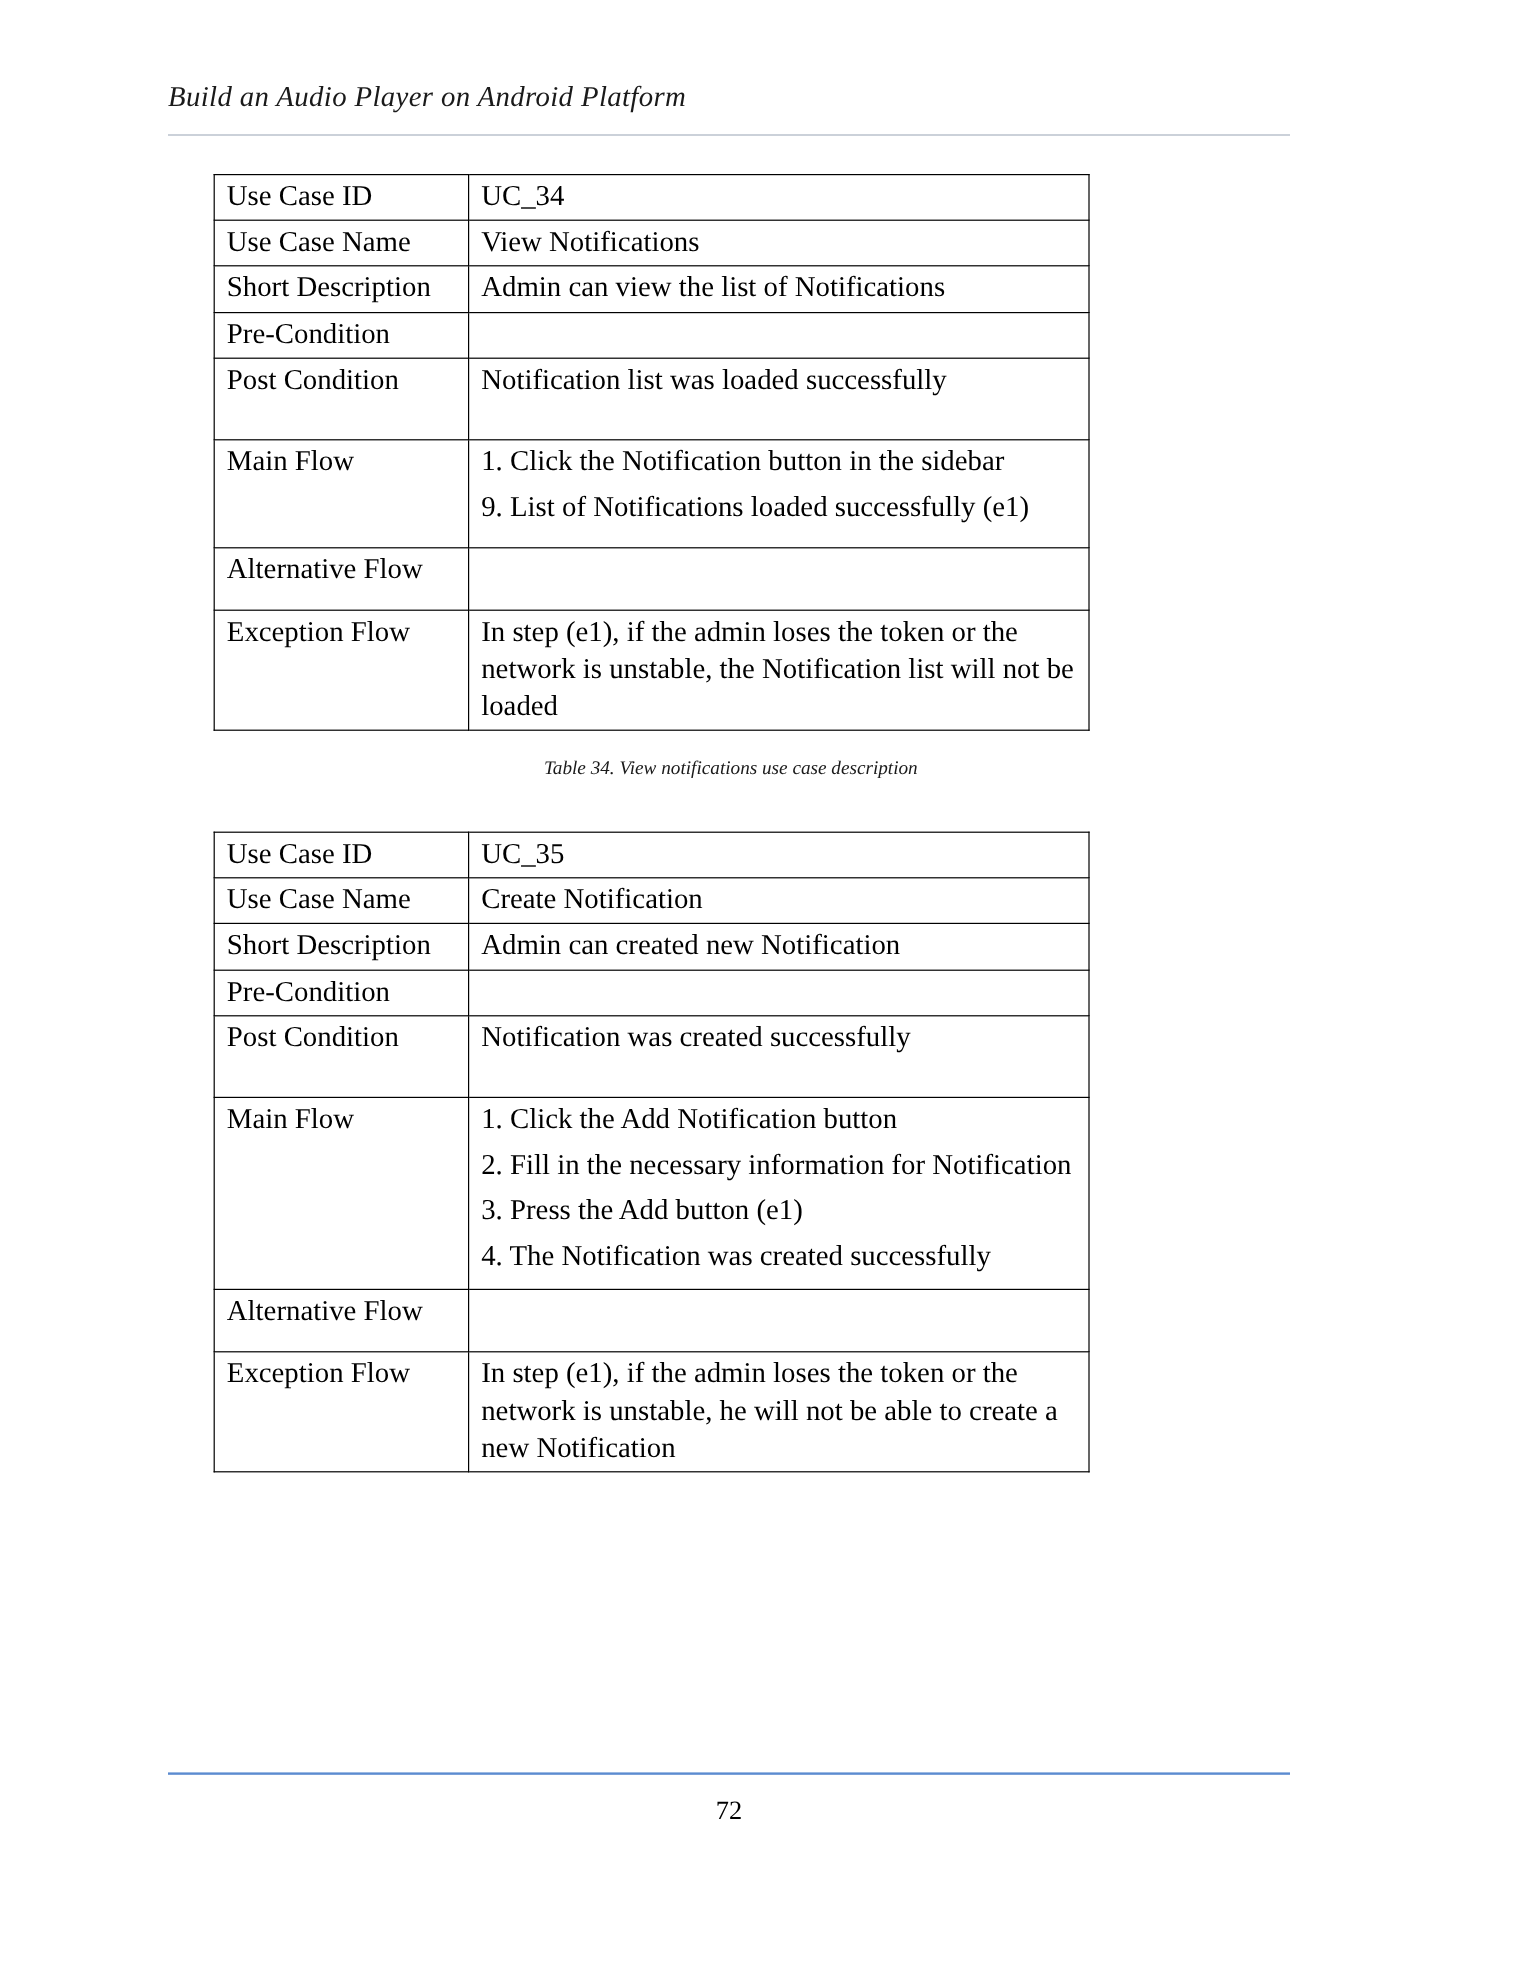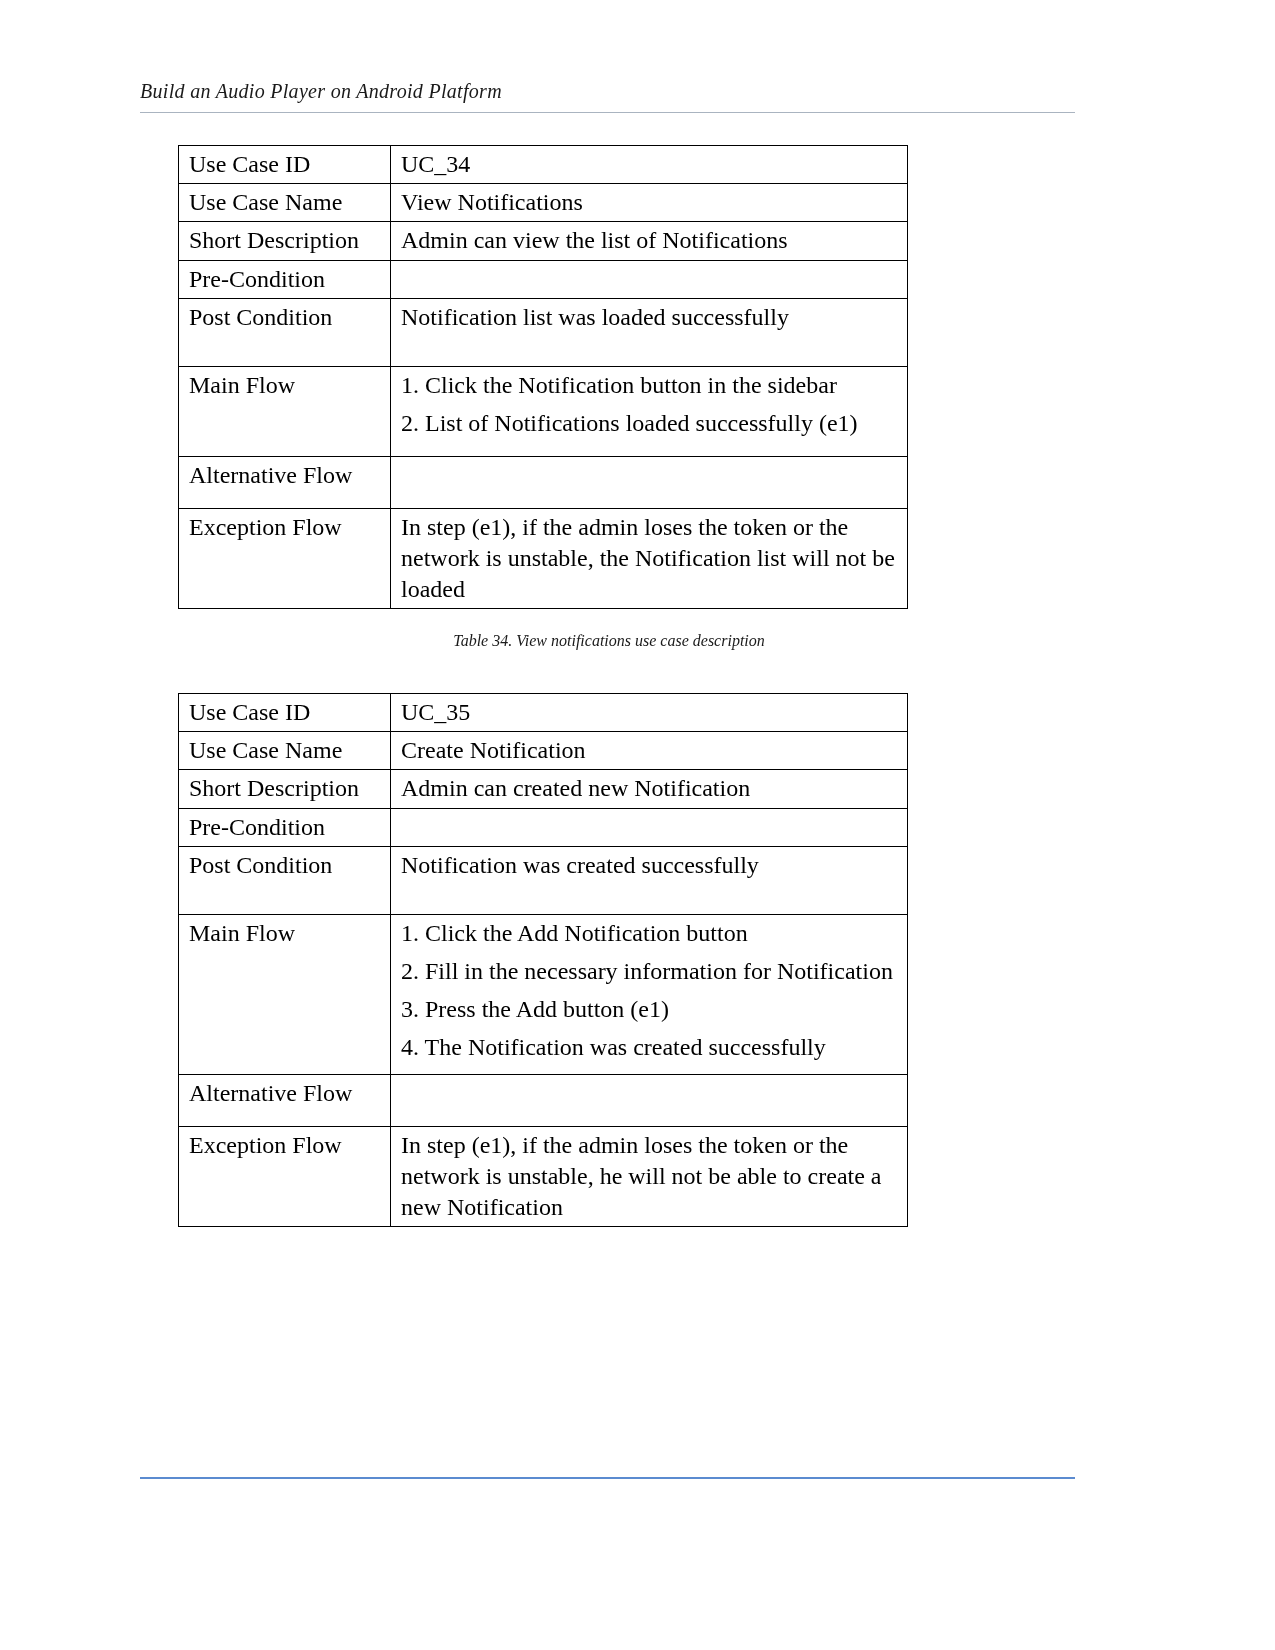--- a/index.html
+++ b/index.html
@@ -18,25 +18,24 @@
     height: 1650px;
     overflow: hidden;
   }
 
   
   .doc-header {
     position: absolute;
     left: 140px;
     top: 68px;
     width: 935px;
-    font-size: 20px;
+    font-size: 24px;
     font-style: italic;
     color: #1a1a1a;
     letter-spacing: 0.3px;
-    margin-top: 12px;
   }
   .header-rule {
     position: absolute;
     left: 140px;
     top: 112px;
     width: 935px;
     border-top: 1px solid #aab4c0;
   }
 
   
@@ -126,21 +125,21 @@
           <td></td>
         </tr>
         <tr class="r-md">
           <td class="label-col">Post Condition</td>
           <td>Notification list was loaded successfully</td>
         </tr>
         <tr class="r-mf1">
           <td class="label-col">Main Flow</td>
           <td>
             <p class="flow-line">1. Click the Notification button in the sidebar</p>
-            <p class="flow-line">2. List of Notifications loaded successfully (e1)</p>
+            <p class="flow-line">9. List of Notifications loaded successfully (e1)</p>
           </td>
         </tr>
         <tr class="r-alt">
           <td class="label-col">Alternative Flow</td>
           <td></td>
         </tr>
         <tr class="r-exc">
           <td class="label-col">Exception Flow</td>
           <td>In step (e1), if the admin loses the token or the network is unstable, the Notification list will not be loaded</td>
         </tr>
@@ -187,14 +186,15 @@
         </tr>
         <tr class="r-exc">
           <td class="label-col">Exception Flow</td>
           <td>In step (e1), if the admin loses the token or the network is unstable, he will not be able to create a new Notification</td>
         </tr>
       </tbody>
     </table>
   </div>
 
   <div class="footer-rule"></div>
+  <div class="page-number">72</div>
 
 </div>
 
 </body></html>

